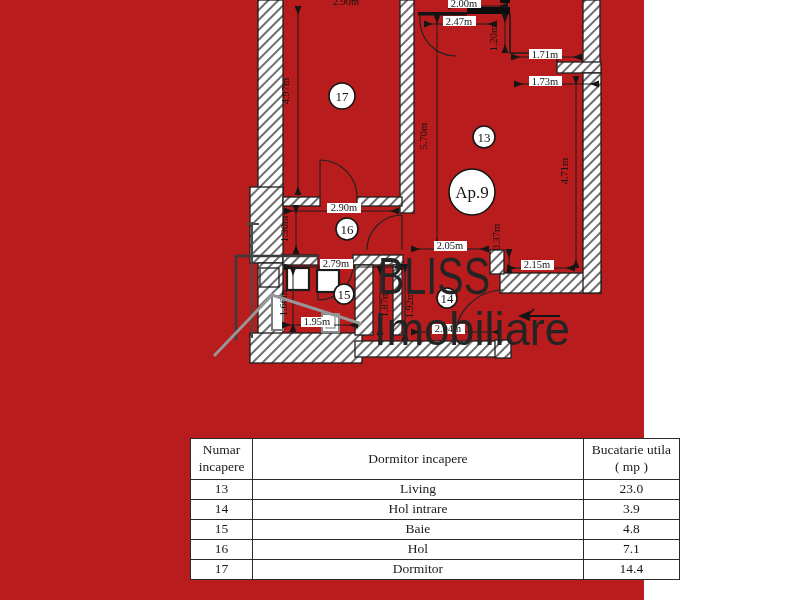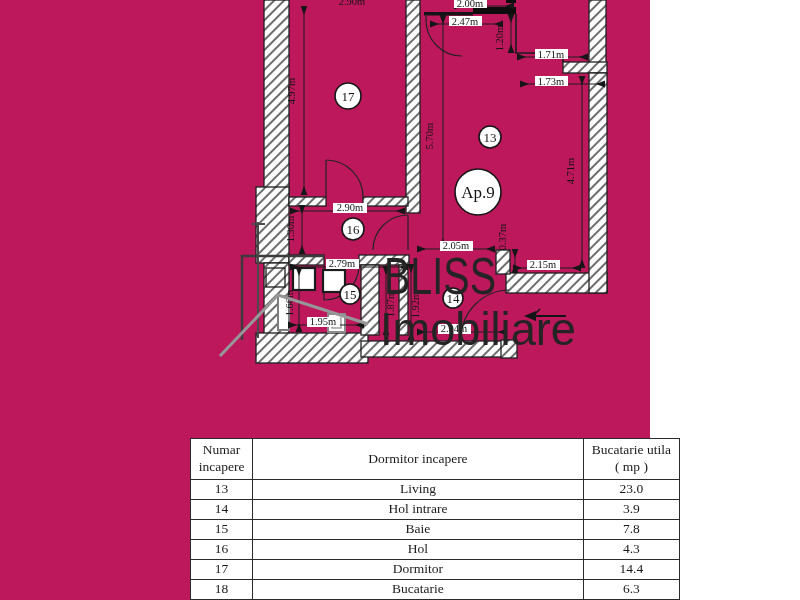--- a/index.html
+++ b/index.html
@@ -1,18 +1,18 @@
 <!DOCTYPE html>
 <html><head>
 <meta charset="utf-8">
 <style>
   html,body{margin:0;padding:0;}
   body{width:800px;height:600px;background:#ffffff;position:relative;overflow:hidden;
        font-family:"Liberation Serif", serif;}
-  #stage{position:absolute;left:0;top:0;width:644px;height:600px;background:#be185d;padding-left:6px;}
+  #stage{position:absolute;left:0;top:0;width:644px;height:600px;background:#b91c1c;}
   svg text{font-family:"Liberation Serif", serif;fill:#141414;}
   .dim{font-size:10.5px;}
   .roomnum{font-size:13px;}
   .logo-text{font-family:"Liberation Sans", sans-serif;fill:#242424;}
   
   .areatable{position:absolute;left:190px;top:438px;width:490px;border-collapse:collapse;
              table-layout:fixed;background:#fff;font-family:Liberation Serif, serif;}
   .areatable td,.areatable th{border:1.6px solid #2b2b2b;font-weight:normal;
              font-size:13.5px;color:#1a1a1a;text-align:center;vertical-align:middle;
              padding:0;line-height:1.25;}
@@ -227,33 +227,28 @@
         <td>23.0</td>
       </tr>
       <tr>
         <td>14</td>
         <td>Hol intrare</td>
         <td>3.9</td>
       </tr>
       <tr>
         <td>15</td>
         <td>Baie</td>
-        <td>7.8</td>
+        <td>4.8</td>
       </tr>
       <tr>
         <td>16</td>
         <td>Hol</td>
-        <td>4.3</td>
+        <td>7.1</td>
       </tr>
       <tr>
         <td>17</td>
         <td>Dormitor</td>
         <td>14.4</td>
       </tr>
-      <tr>
-        <td>18</td>
-        <td>Bucatarie</td>
-        <td>6.3</td>
-      </tr>
     </tbody>
   </table>
 
 </div>
 
 </body></html>

